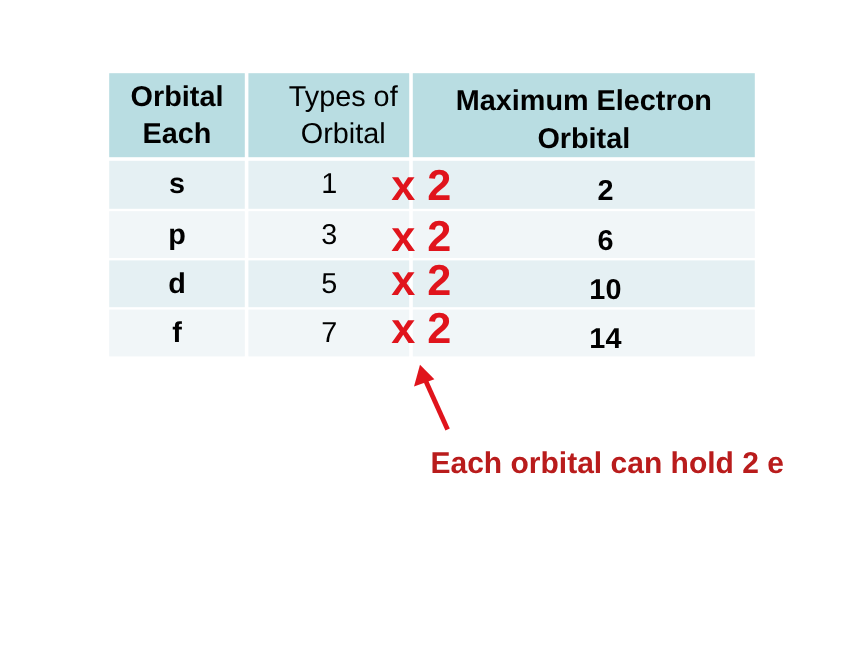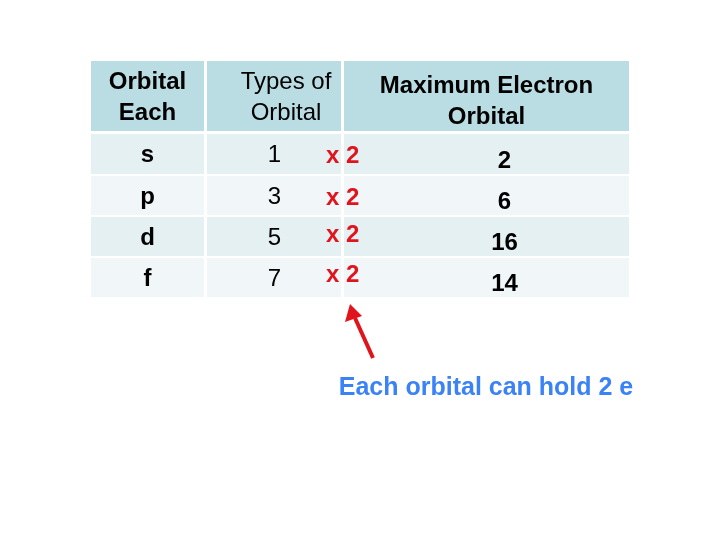--- a/index.html
+++ b/index.html
@@ -11,22 +11,22 @@
       display: flex; align-items: center; justify-content: center; text-align: center; }
     .hdr { background: #b9dde2; }
     .odd { background: #e5f0f3; }
     .even { background: #f1f6f8; }
     .c1 { left: 0; width: 113px; }
     .c2 { left: 116px; width: 134px; padding-left: 24px; }
     .c3 { left: 253px; width: 285px; align-items: flex-end; }
     .hdr-text { font-size: 24px; line-height: 31px; color: #000; }
     .bold { font-weight: bold; }
     .val { font-size: 24px; color: #000; }
-    .x2 { position: absolute; color: #e0141c; font-weight: bold; font-size: 24px; line-height: 28px; }
-    .note { position: absolute; left: 300px; top: 370px; width: 372px; color: #3b82f6;
+    .x2 { position: absolute; color: #e0141c; font-weight: bold; font-size: 36px; line-height: 28px; }
+    .note { position: absolute; left: 320px; top: 370px; width: 372px; color: #b91c1c;
       font-weight: bold; font-size: 25px; line-height: 33px; text-align: center; }
     .note .sup { font-size: 14px; vertical-align: 10px; }
   </style>
 </head>
 <body>
 
 <div class="table">
 
   <div class="row" style="top:0; height:70px;">
     <div class="cell c1 hdr">
@@ -57,21 +57,21 @@
 
   <div class="row" style="top:115px; height:39px;">
     <div class="cell c1 even val bold">p</div>
     <div class="cell c2 even val" style="justify-content:flex-end; padding-right:60px;">3</div>
     <div class="cell c3 even val bold" style="padding-left:36px;">6</div>
   </div>
 
   <div class="row" style="top:156px; height:39px;">
     <div class="cell c1 odd val bold">d</div>
     <div class="cell c2 odd val" style="justify-content:flex-end; padding-right:60px;">5</div>
-    <div class="cell c3 odd val bold" style="padding-left:36px; padding-top:6px;">16</div>
+    <div class="cell c3 odd val bold" style="padding-left:36px; padding-top:6px;">10</div>
   </div>
 
   <div class="row" style="top:197px; height:39px;">
     <div class="cell c1 even val bold">f</div>
     <div class="cell c2 even val" style="justify-content:flex-end; padding-right:60px;">7</div>
     <div class="cell c3 even val bold" style="padding-left:36px; padding-top:6px;">14</div>
   </div>
 </div>
 
 <div class="x2" style="left:326px; top:141px;">x 2</div>

